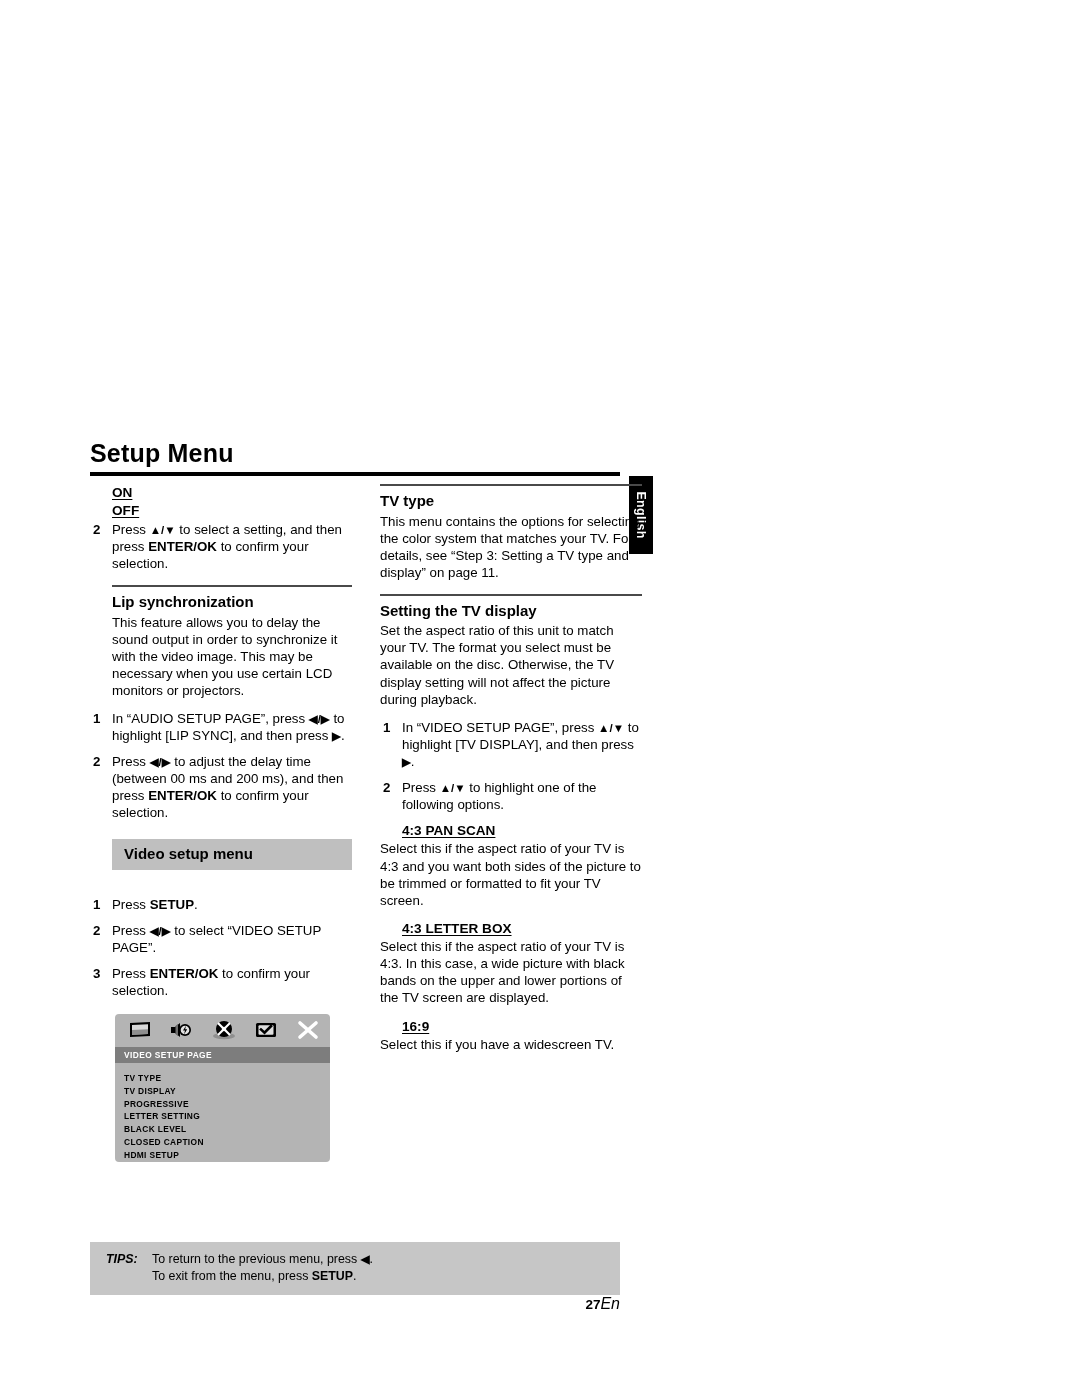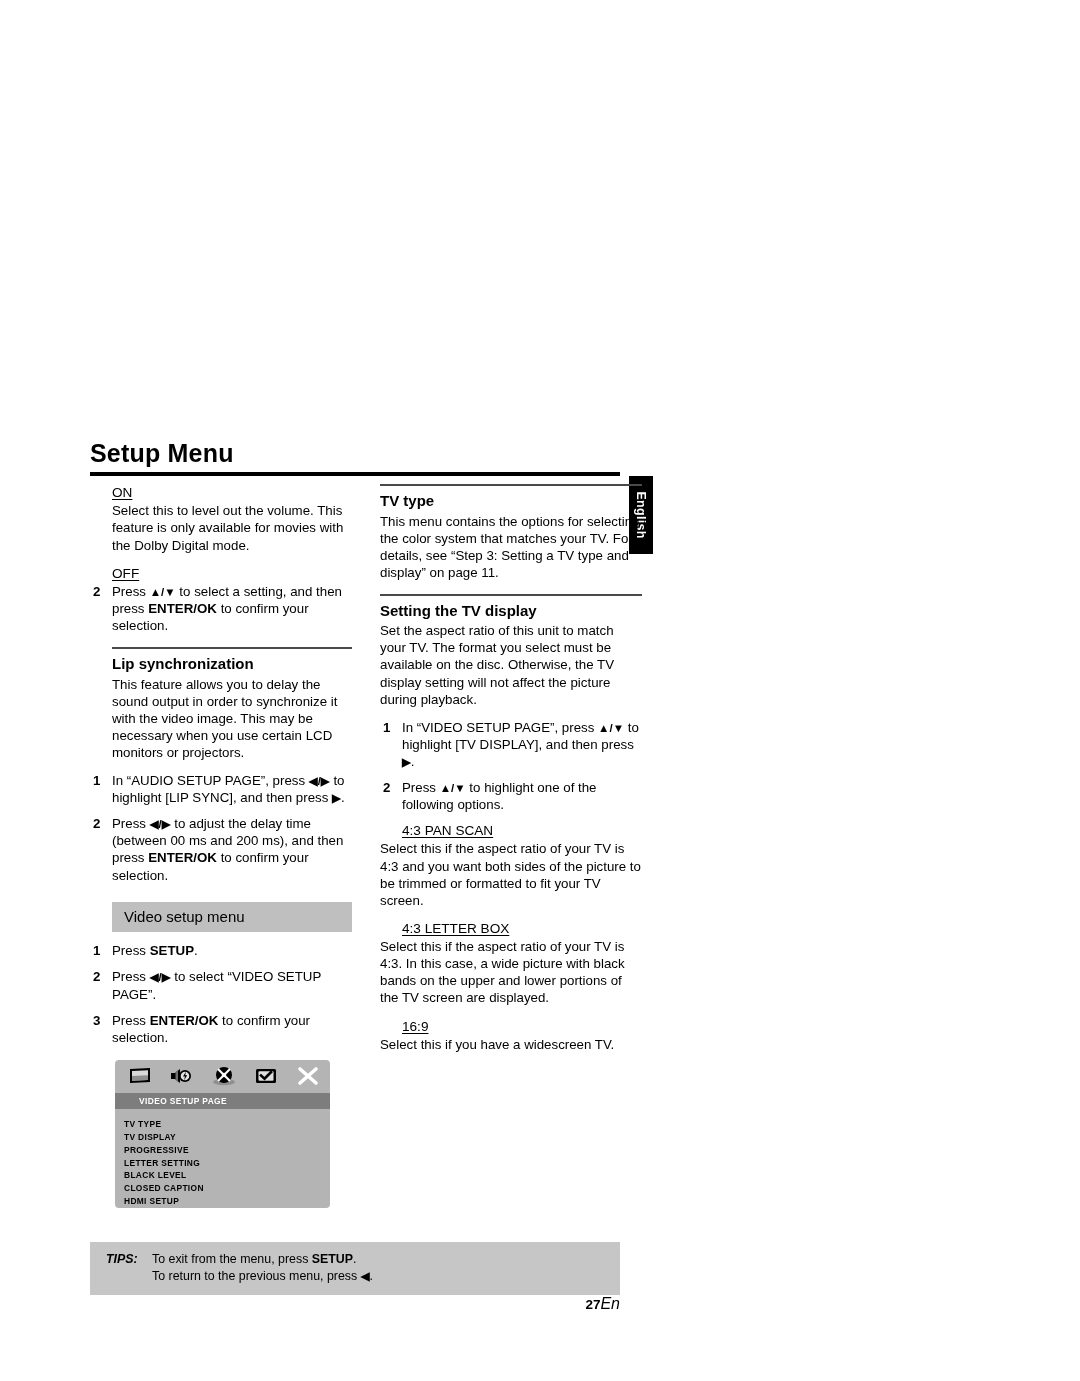--- a/index.html
+++ b/index.html
@@ -71,21 +71,21 @@
     position: absolute;
     top: 484px;
     width: 262px;
   }
   .col-left  { left: 90px; }
   .col-right { left: 380px; }
 
   
   .sub-head {
     font-size: 13.6px;
-    font-weight: normal;
+    font-weight: bold;
     text-decoration: underline;
     text-underline-offset: 2px;
     margin: 0 0 1px 22px;
     line-height: 1.28;
   }
   .sect-head {
     font-size: 15px;
     font-weight: bold;
     margin: 0 0 2px 22px;
     line-height: 1.3;
@@ -123,24 +123,24 @@
   }
 
   b, strong { font-weight: bold; }
   .arrows { font-size: 11.5px; letter-spacing: 0; }
 
   
   .bar-head {
     margin-left: 22px;
     background: #bfbfbf;
     font-size: 15px;
-    font-weight: normal;
+    font-weight: bold;
     padding: 6px 0 6px 12px;
     line-height: 1.25;
-    margin-bottom: 10px;
+    margin-bottom: 26px;
     margin-top: 18px;
   }
 
   
   .osd {
     position: relative;
     margin-left: 25px;
     margin-top: 14px;
     width: 215px;
     height: 148px;
@@ -155,21 +155,21 @@
     gap: 16px;
     padding-left: 12px;
   }
   .osd-icon { width: 26px; height: 22px; position: relative; }
   .osd-bar {
     background: #7d7d7d;
     color: #ffffff;
     font-size: 8.4px;
     font-weight: bold;
     letter-spacing: 0.4px;
-    padding: 3px 0 3px 24px;
+    padding: 3px 0 3px 9px;
     line-height: 1.25;
   }
   .osd-list {
     padding: 9px 0 0 9px;
   }
   .osd-list div {
     font-size: 8.4px;
     font-weight: bold;
     letter-spacing: 0.35px;
     line-height: 1.52;
@@ -223,21 +223,20 @@
   <div class="page-title">Setup Menu</div>
   <div class="title-rule"></div>
 
   <div class="lang-tab">
     <span>English</span>
   </div>
 
   <div class="col col-left">
 
     <div class="sub-head">ON</div>
-    <div class="para">Select this to level out the volume. This feature is only available for movies with the Dolby Digital mode.</div>
 
     <div class="sub-head">OFF</div>
 
     <div class="num-item">
       <span class="num">2</span>
       <span>Press </span><b class="arrows">▲/▼</b><span> to select a setting, and then press </span><b>ENTER/OK</b><span> to confirm your selection.</span>
     </div>
 
     <div class="rule"></div>
     <div class="sect-head">Lip synchronization</div>
@@ -361,25 +360,25 @@
 
     <div class="sub-head nopad">16:9</div>
     <div class="para nopad">Select this if you have a widescreen TV.</div>
 
   </div>
 
   <div class="tips">
     <div class="tips-inner">
       <span class="tips-label">TIPS:</span>
       <div>
+        <span>To return to the previous menu, press </span><b class="arrows">◀</b><span>.</span>
+      </div>
+      <div>
         <span>To exit from the menu, press </span><b>SETUP</b><span>.</span>
       </div>
-      <div>
-        <span>To return to the previous menu, press </span><b class="arrows">◀</b><span>.</span>
-      </div>
     </div>
   </div>
 
   <div class="page-num">
     <span>27</span><span class="en">En</span>
   </div>
 
 </div>
 
 </body></html>

